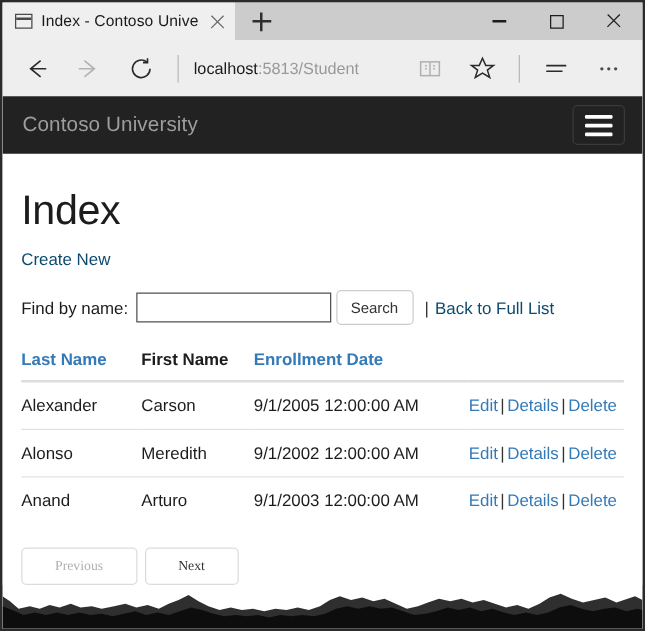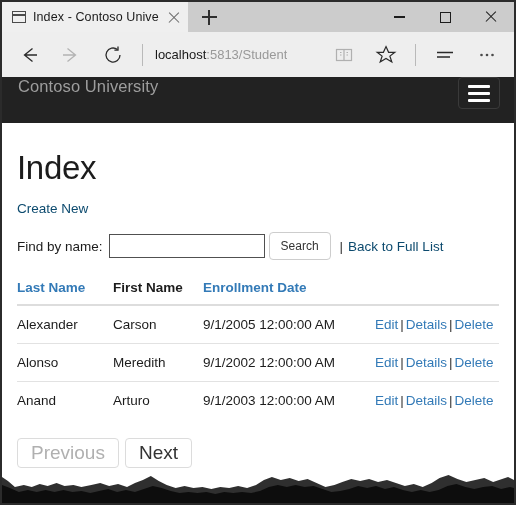--- a/index.html
+++ b/index.html
@@ -159,20 +159,21 @@
   .urltext .host { color: #1a1a1a; }
   .urltext .rest { color: #999999; }
   .tb-right { display: flex; align-items: center; flex: none; }
 
   
   .page { background: #ffffff; }
   .navbar {
     height: 46px;
     background: #222222;
     display: flex;
+    align-items: center;
     padding: 0 14px 0 16px;
     box-sizing: border-box;
   }
   .brand {
     color: #9d9d9d;
     font-size: 16.5px;
     letter-spacing: .1px;
   }
   .navtoggle {
     margin-left: auto;
@@ -282,26 +283,26 @@
   .act span.bar { color: #333333; padding: 0 2px; }
 
   
   .pager {
     margin-top: 19px;
     display: flex;
     gap: 6px;
   }
   .pgbtn {
     height: 30px;
-    padding: 0 13px;
+    padding: 0 26px;
     border: 1px solid #dcdcdc;
     border-radius: 4px;
     background: #ffffff;
-    font-family: Liberation Sans, sans-serif;
-    font-size: 19px;
+    font-family: Liberation Serif, serif;
+    font-size: 11px;
     color: #333333;
     cursor: pointer;
   }
   .pgbtn.disabled {
     color: #b0b0b0;
     cursor: default;
   }
 
   
   .torn {

